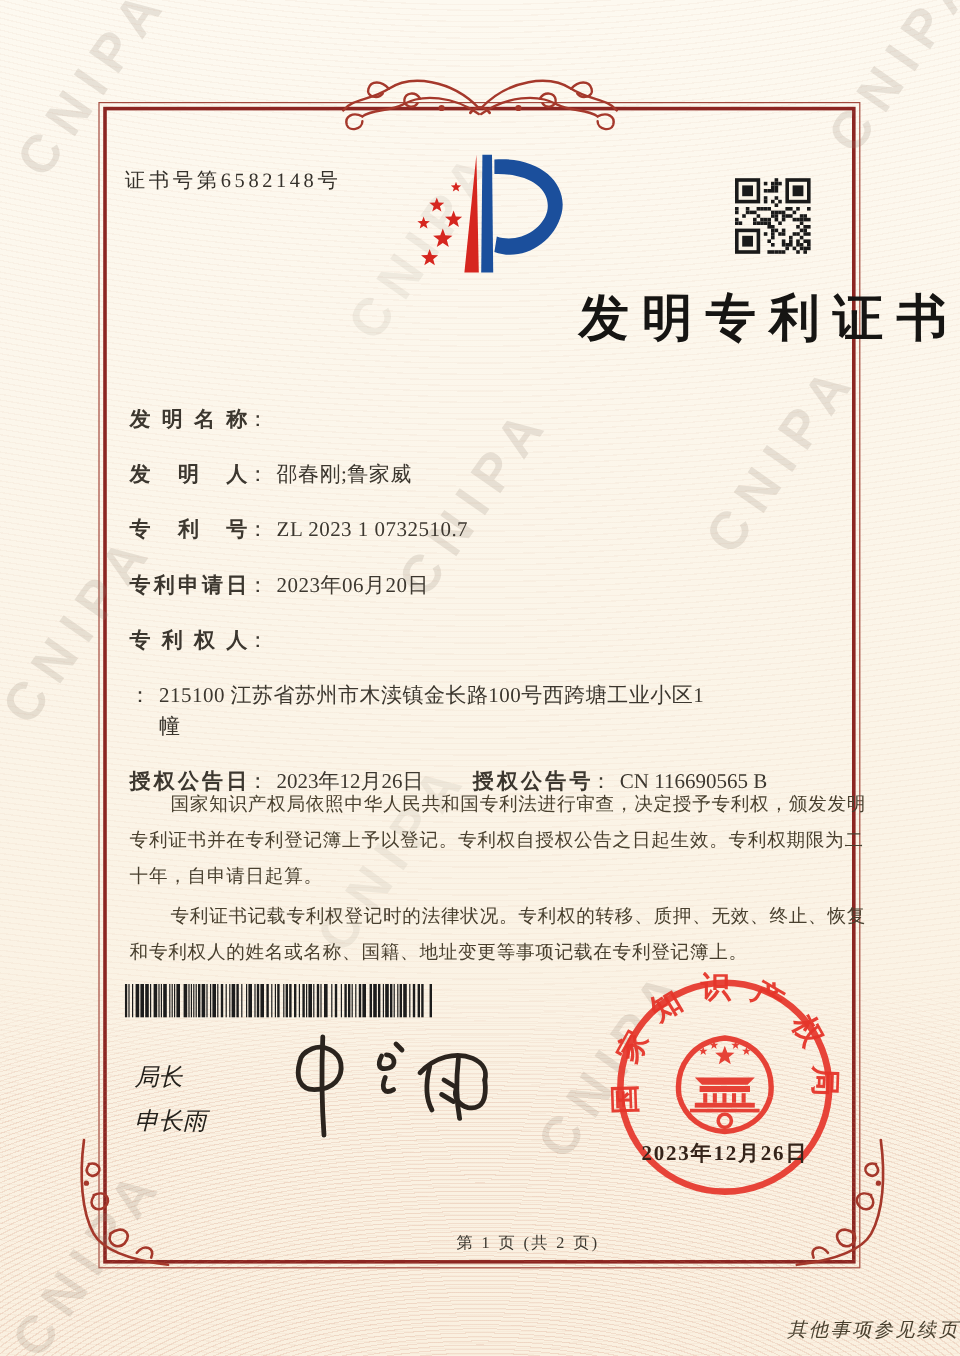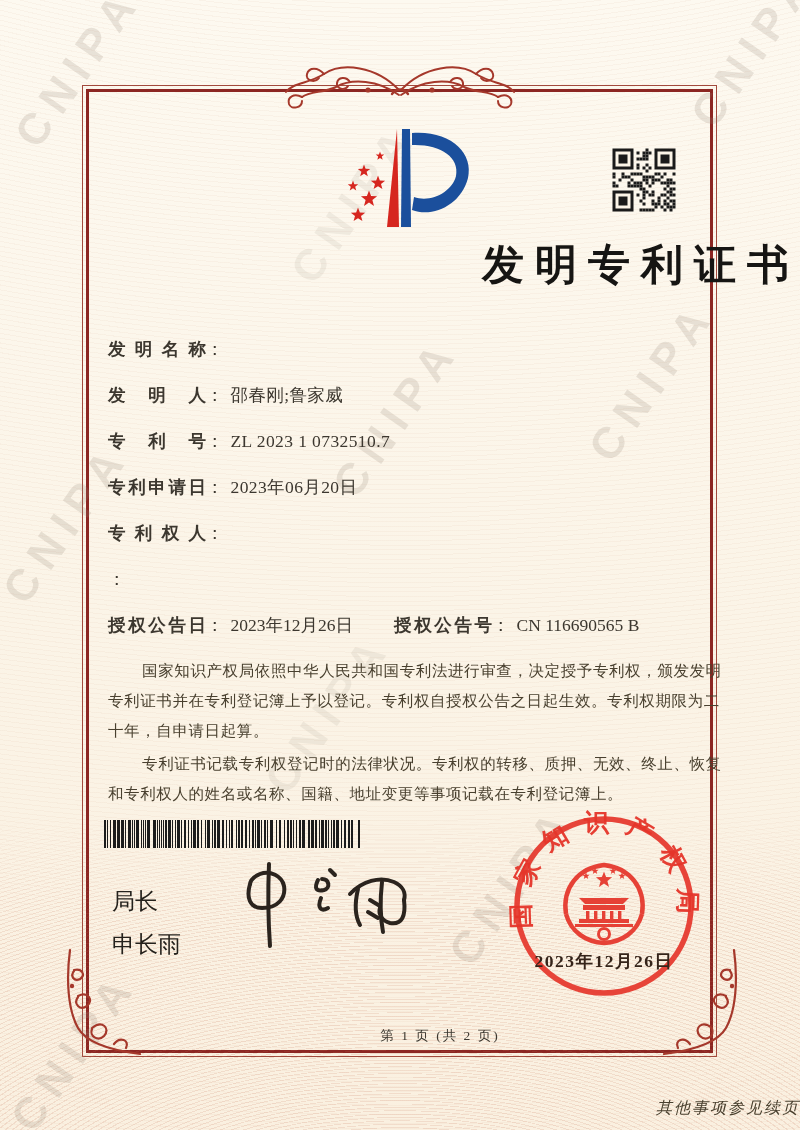--- a/index.html
+++ b/index.html
@@ -48,21 +48,21 @@
   .ggroup{display:flex;}
   .ggroup.first{width:286px;flex:none;}
   .paras{
     position:absolute;left:108px;top:656px;width:614px;z-index:2;
     font-size:15.5px;line-height:1.92;letter-spacing:0.6px;color:#49402f;
   }
   .paras p{margin:0 0 4px;text-indent:2.2em;}
   .barcode{position:absolute;left:104px;top:820px;z-index:2;}
   .director{
     position:absolute;left:112px;top:880px;z-index:2;
-    font-family:"Liberation Sans",sans-serif;font-size:23px;color:#24211c;line-height:1.85;
+    font-family:"Liberation Sans",sans-serif;font-size:20px;color:#24211c;line-height:1.85;font-style:italic;
   }
   .signature{position:absolute;left:222px;top:858px;z-index:3;}
   .seal{position:absolute;left:508px;top:810px;z-index:3;}
   .pageno{position:absolute;left:0;top:1027px;width:100%;text-align:center;font-size:13.5px;letter-spacing:2px;color:#3b372f;z-index:2;margin-left:40px;}
   .note{position:absolute;left:0;top:1066px;width:100%;text-align:right;font-style:italic;font-size:16px;letter-spacing:2px;color:#49402f;z-index:2;margin-top:32px;}
   .orn{position:absolute;z-index:2;pointer-events:none;}
   .orn-top{left:280px;top:60px;}
   .orn-bl{left:62px;top:948px;}
   .orn-br{left:658px;top:948px;transform:scaleX(-1);}
 </style>
@@ -111,20 +111,21 @@
     <g stroke="#a5382b" stroke-width="2.2" fill="none" stroke-linecap="round">
       <path d="M8,2 C4,32 6,62 16,80 C24,94 46,102 78,106"></path>
       <path d="M12,22 C20,20 24,27 18,31 C12,34 8,28 12,23"></path>
       <path d="M16,48 C26,43 32,52 25,58 C18,63 11,56 16,49"></path>
       <path d="M30,80 C40,72 49,80 42,88 C36,94 27,88 30,81"></path>
       <path d="M52,96 C58,88 68,92 64,100"></path>
       <circle cx="10" cy="38" r="2.2" fill="#a5382b" stroke="none"></circle>
     </g>
   </svg>
 
+  <div class="certno">证书号第6582148号</div>
 
   <svg class="logo" width="146" height="110" viewBox="0 0 146 110">
     <path d="M69,3 L59,101 L71,101 Z" fill="#d6261f"></path>
     <path d="M74,3 L73,101 L83,101 L82,3 Z" fill="#1b4f9c"></path>
     <path d="M84,7 C122,4 146,27 140,52 C133,79 105,92 84,84 L86,71 C103,77 124,66 128,50 C132,31 112,18 84,19 Z" fill="#1b4f9c"></path>
     <g id="logo-stars" fill="#d6261f">
         <polygon points="52.00,25.50 53.11,28.47 56.28,28.61 53.80,30.58 54.65,33.64 52.00,31.89 49.35,33.64 50.20,30.58 47.72,28.61 50.89,28.47" fill="#d6261f"></polygon>
         <polygon points="36.00,38.50 37.60,42.79 42.18,42.99 38.60,45.84 39.82,50.26 36.00,47.73 32.18,50.26 33.40,45.84 29.82,42.99 34.40,42.79" fill="#d6261f"></polygon>
         <polygon points="50.00,49.50 51.85,54.45 57.13,54.68 53.00,57.97 54.41,63.07 50.00,60.15 45.59,63.07 47.00,57.97 42.87,54.68 48.15,54.45" fill="#d6261f"></polygon>
         <polygon points="25.00,54.50 26.36,58.13 30.23,58.30 27.20,60.71 28.23,64.45 25.00,62.31 21.77,64.45 22.80,60.71 19.77,58.30 23.64,58.13" fill="#d6261f"></polygon>
@@ -280,20 +281,21 @@
       <span class="flabel">专利申请日</span>
         <span class="fcolon">：</span>
         <span class="fvalue">2023年06月20日</span>
     </div>
     <div class="frow">
       <span class="flabel">专利权人</span>
         <span class="fcolon">：</span>
     </div>
     <div class="frow">
         <span class="fcolon">：</span>
+        <span class="fvalue">215100 江苏省苏州市木渎镇金长路100号西跨塘工业小区1幢</span>
     </div>
     <div class="grow">
       <span class="ggroup first">
         <span class="flabel">授权公告日</span>
           <span class="fcolon">：</span>
           <span>2023年12月26日</span>
       </span>
       <span class="ggroup">
         <span class="flabel">授权公告号</span>
           <span class="fcolon">：</span>

